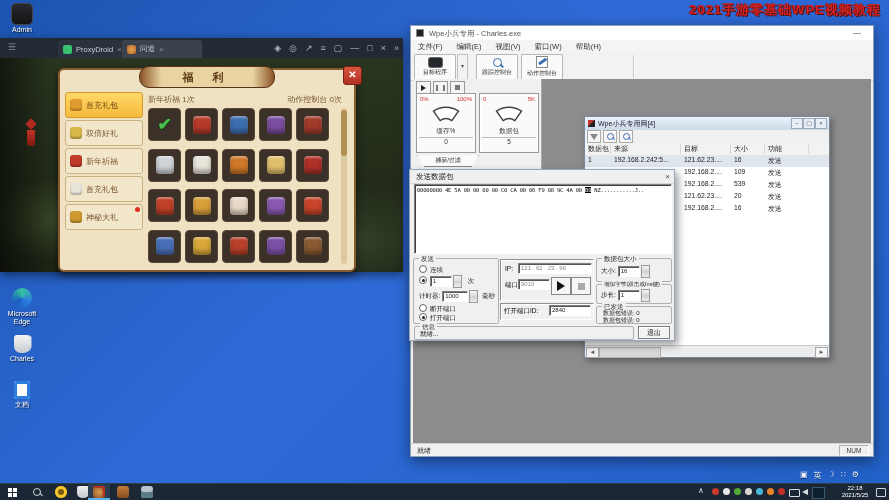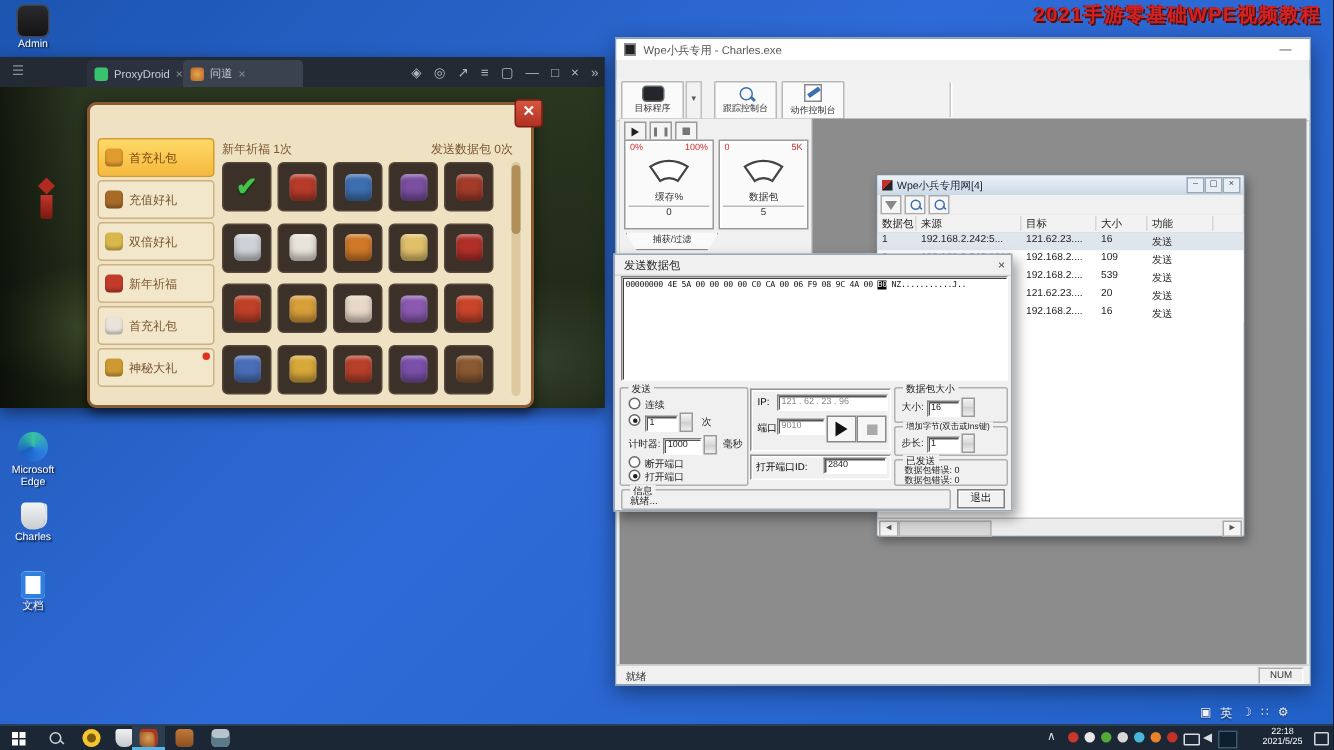--- a/index.html
+++ b/index.html
@@ -226,30 +226,27 @@
     </div>
 
     <div class="scene">
       <div class="scene-shade"></div>
       <div class="tassel">
         <div class="knot"></div>
           <div class="fringe"></div>
       </div>
 
       <div class="abs panel" style="left:58px;top:10px;width:294px;height:200px;">
+        <div class="pbanner">福  利</div>
         <div class="pclose">✕</div>
 
         <div class="abs" style="left:5px;top:22px;width:78px;">
           <div class="mitem gold">
             <span class="micon" style="background: rgb(224, 156, 46);"></span>
             <span>首充礼包</span>
-          </div>
-          <div class="mitem">
-            <span class="micon" style="background: rgb(168, 106, 40);"></span>
-            <span>充值好礼</span>
           </div>
           <div class="mitem">
             <span class="micon" style="background: rgb(216, 184, 74);"></span>
             <span>双倍好礼</span>
           </div>
           <div class="mitem">
             <span class="micon" style="background: rgb(194, 58, 42);"></span>
             <span>新年祈福</span>
           </div>
           <div class="mitem">
@@ -257,21 +254,21 @@
             <span>首充礼包</span>
           </div>
           <div class="mitem">
             <span class="micon" style="background: rgb(204, 154, 48);"></span>
             <span>神秘大礼</span>
             <span class="mdot"></span>
           </div>
         </div>
 
         <div class="abs" style="left:88px;top:24px;font-size:8px;color:#7a5530;">新年祈福 1次</div>
-        <div class="abs" style="right:12px;top:24px;font-size:8px;color:#7a5530;">发送数据包 0次</div>
+        <div class="abs" style="right:12px;top:24px;font-size:8px;color:#7a5530;">动作控制台 0次</div>
 
         <div class="abs" style="left:88px;top:38px;width:188px;height:158px;display:flex;flex-wrap:wrap;gap:4px;overflow:hidden;">
           <div class="cell">
               <span class="gcheck">✔</span>
             </div>
           <div class="cell">
               <span class="blob" style="background: rgb(184, 59, 42);"></span>
             </div>
           <div class="cell">
               <span class="blob" style="background: rgb(61, 111, 176);"></span>
@@ -333,20 +330,27 @@
         </div>
       </div>
     </div>
   </div>
 
   <div class="abs wpe" style="left:410px;top:25px;width:462px;height:430px;">
     <div class="wpe-title">
       <span class="abs" style="left:5px;top:3px;width:8px;height:8px;background:#222;box-shadow:inset 0 0 0 1px #888;"></span>
       <span class="abs" style="left:18px;top:3px;">Wpe小兵专用 - Charles.exe</span>
       <span class="abs" style="right:12px;top:2px;color:#444;font-size:8px;">—</span>
+    </div>
+    <div class="wpe-menu">
+      <span>文件(F)</span>
+      <span>编辑(E)</span>
+      <span>视图(V)</span>
+      <span>窗口(W)</span>
+      <span>帮助(H)</span>
     </div>
     <div class="wpe-toolbar">
       <div class="tbtn">
         <span class="chipicon"></span>
         <span>目标程序</span>
       </div>
       <div style="width:9px;height:24px;border:1px solid #c0c0c0;margin-left:1px;font-size:6px;color:#555;text-align:center;line-height:22px;">▾</div>
       <div class="tbtn" style="margin-left:8px;">
         <span class="mag"></span>
         <span>跟踪控制台</span>

